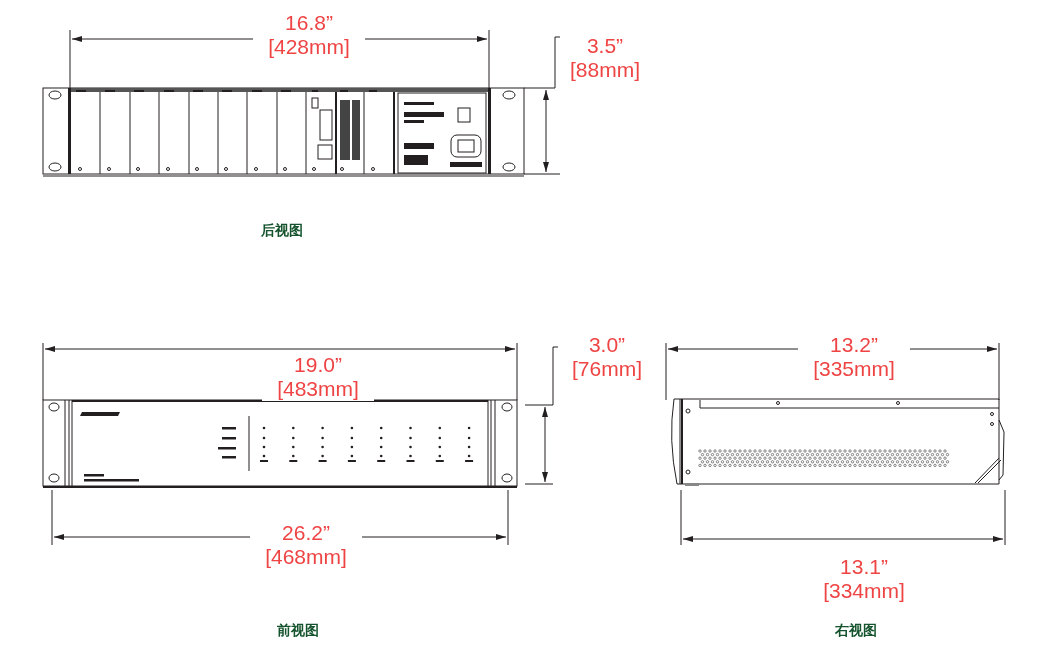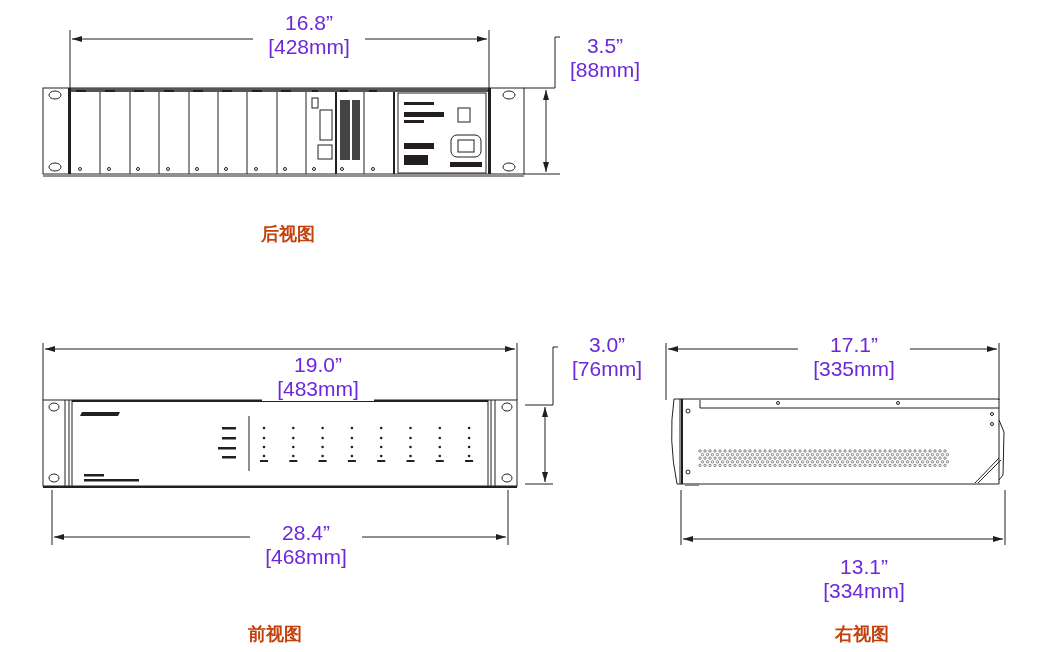--- a/index.html
+++ b/index.html
@@ -1,19 +1,19 @@
 <!DOCTYPE html>
 <html><head>
 <meta charset="utf-8">
 <style>
   html,body{margin:0;padding:0;background:#fff;}
   body{width:1042px;height:652px;position:relative;overflow:hidden;font-family:"Liberation Sans",sans-serif;color:#231f20;}
   svg{position:absolute;left:0;top:0;}
-  .dim{position:absolute;font-size:21px;line-height:24px;text-align:center;color:#6d28d9;background:#fff;padding:0 4px;}
-  .cap{position:absolute;font-size:18px;font-weight:bold;font-family:"DejaVu Sans",sans-serif;color:#c2410c;}
+  .dim{position:absolute;font-size:21px;line-height:24px;text-align:center;color:#ef4444;background:#fff;padding:0 4px;}
+  .cap{position:absolute;font-size:14px;font-weight:bold;font-family:"DejaVu Sans",sans-serif;color:#14532d;}
   .ln{stroke:#231f20;stroke-width:1;fill:none;}
   .th{stroke:#231f20;stroke-width:2;fill:none;}
 </style>
 </head>
 <body>
 
 <svg width="1042" height="652">
 
   <g>
 
@@ -489,26 +489,26 @@
 
 <div class="dim" style="left:262px;top:333px;width:104px;margin-top:20px;">
   <div>19.0”</div>
   <div>[483mm]</div>
 </div>
 <div class="dim" style="left:562px;top:333px;width:82px;">
   <div>3.0”</div>
   <div>[76mm]</div>
 </div>
 <div class="dim" style="left:250px;top:521px;width:104px;">
-  <div>28.4”</div>
+  <div>26.2”</div>
   <div>[468mm]</div>
 </div>
-<div class="cap" style="left:248px;top:622px;">前视图</div>
+<div class="cap" style="left:277px;top:622px;">前视图</div>
 
 <div class="dim" style="left:798px;top:333px;width:104px;">
-  <div>17.1”</div>
+  <div>13.2”</div>
   <div>[335mm]</div>
 </div>
 <div class="dim" style="left:808px;top:523px;width:104px;margin-top:32px;">
   <div>13.1”</div>
   <div>[334mm]</div>
 </div>
 <div class="cap" style="left:835px;top:622px;">右视图</div>
 
 </body></html>

